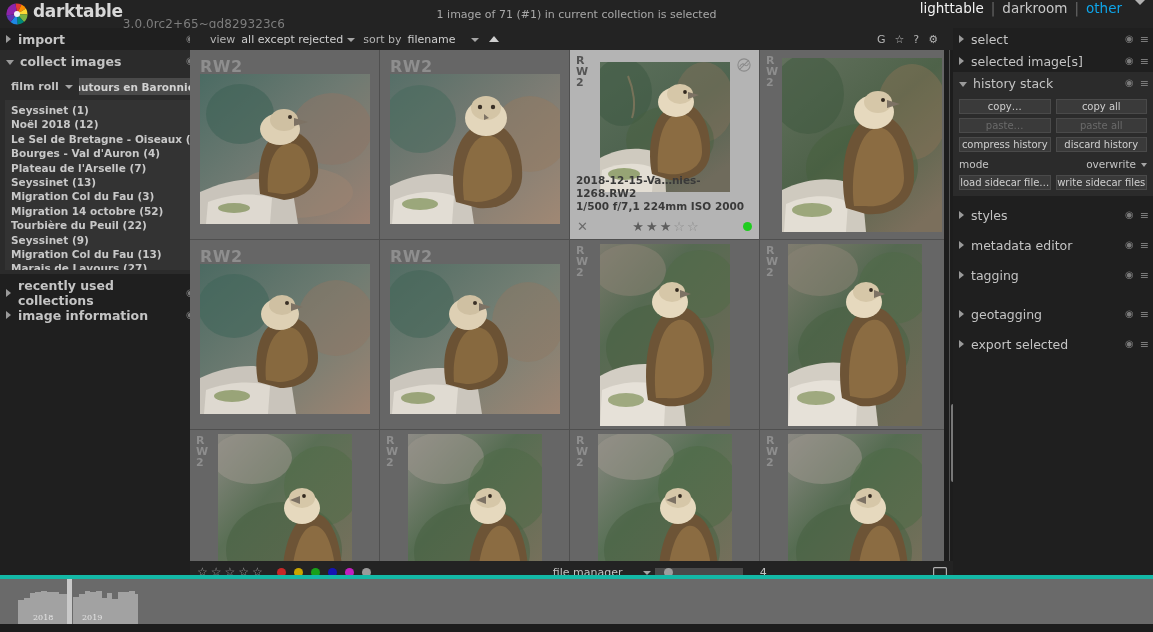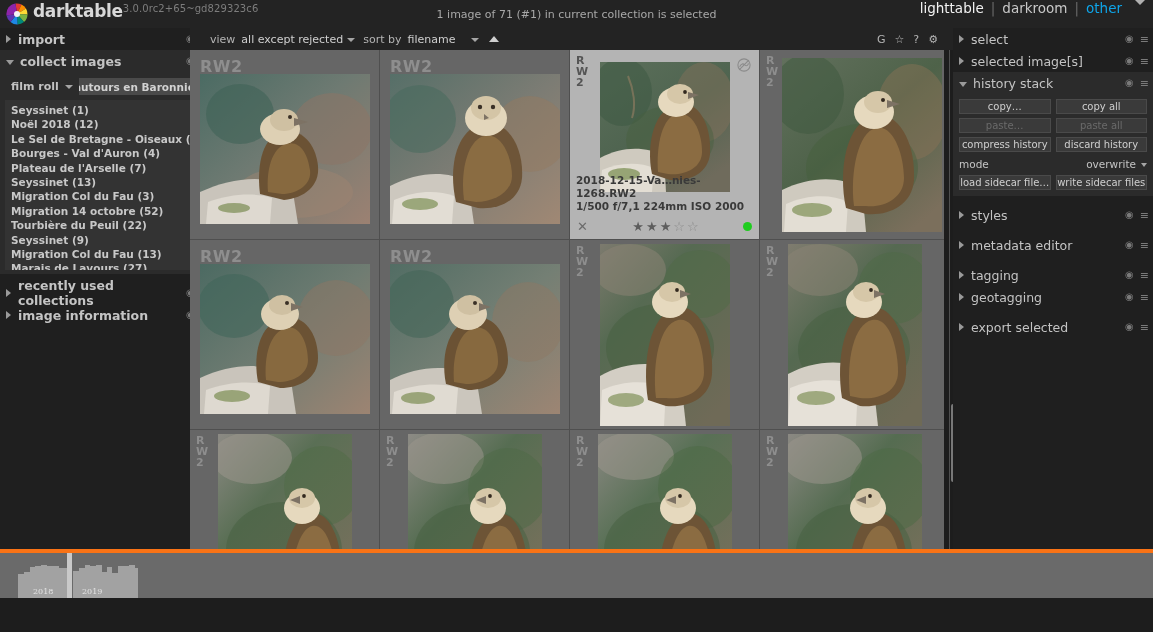--- a/index.html
+++ b/index.html
@@ -18,21 +18,21 @@
   }
   .logo-wrap {
     position: absolute; left: 5px; top: 2px;
     display: flex; align-items: flex-start; gap: 4px;
   }
   .logo-mark { width: 24px; height: 24px; flex: none; }
   .logo-text { display: flex; flex-direction: row; line-height: 1; padding-top: 1px; }
   .logo-title {
     font-size: 17px; font-weight: bold; color: #d8d8d8; letter-spacing: -0.3px;
   }
-  .logo-ver { font-size: 10px; color: #7d7d7d; margin-top: 1px; letter-spacing: 0.1px; }
+  .logo-ver { font-size: 12px; color: #7d7d7d; margin-top: 15px; letter-spacing: 0.1px; }
   .center-status {
     position: absolute; left: 0; top: 0; width: 1153px; height: 28px;
     display: flex; align-items: center; justify-content: center;
     font-size: 11px; color: #a8a8a8; pointer-events: none;
   }
   .views {
     position: absolute; right: 8px; top: 0; height: 28px;
     display: flex; align-items: flex-start; gap: 7px; font-size: 13.5px;
   }
   .view-item { cursor: pointer; }
@@ -241,22 +241,22 @@
   .mode-lbl { flex: 1; }
   .mode-val { position: relative; padding-right: 11px; cursor: pointer; }
   .mode-val .caret {
     position: absolute; right: 0; top: 5px; width: 0; height: 0;
     border-left: 3.5px solid transparent; border-right: 3.5px solid transparent;
     border-top: 4px solid #a5a5a5;
   }
 
   
   .timeline {
-    position: absolute; left: 0; top: 549px; width: 1153px; height: 49px;
-    background: #f97316;
+    position: absolute; left: 0; top: 575px; width: 1153px; height: 49px;
+    background: #14b8a6;
   }
   .tl-inner {
     position: absolute; left: 0; top: 4px; width: 1153px; height: 45px;
     background: #6a6a6a; overflow: hidden;
   }
   .tl-bar { position: absolute; bottom: 0; background: #a2a2a2; }
   .tl-marker {
     position: absolute; top: 0; width: 5px; height: 45px; background: #c9c9c9;
   }
   .tl-year {
@@ -856,21 +856,21 @@
 
     <div class="sect-head" style="margin-top:8px">
       <span class="tri"></span>
       <span class="sect-label">tagging</span>
       <span class="sect-icons">
         <span class="ico-reset">◉</span>
         <span class="ico-menu">≡</span>
       </span>
     </div>
 
-    <div class="sect-head" style="margin-top:0">
+    <div class="sect-head" style="margin-top:17px">
       <span class="tri"></span>
       <span class="sect-label">geotagging</span>
       <span class="sect-icons">
         <span class="ico-reset">◉</span>
         <span class="ico-menu">≡</span>
       </span>
     </div>
 
     <div class="sect-head" style="margin-top:8px">
       <span class="tri"></span>

